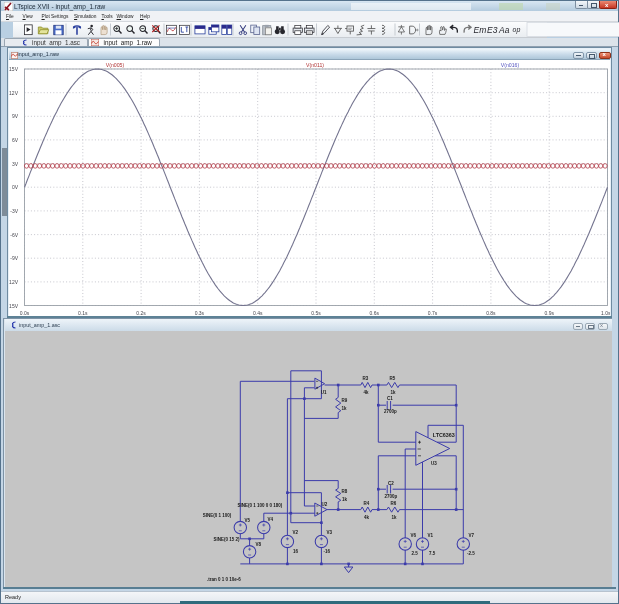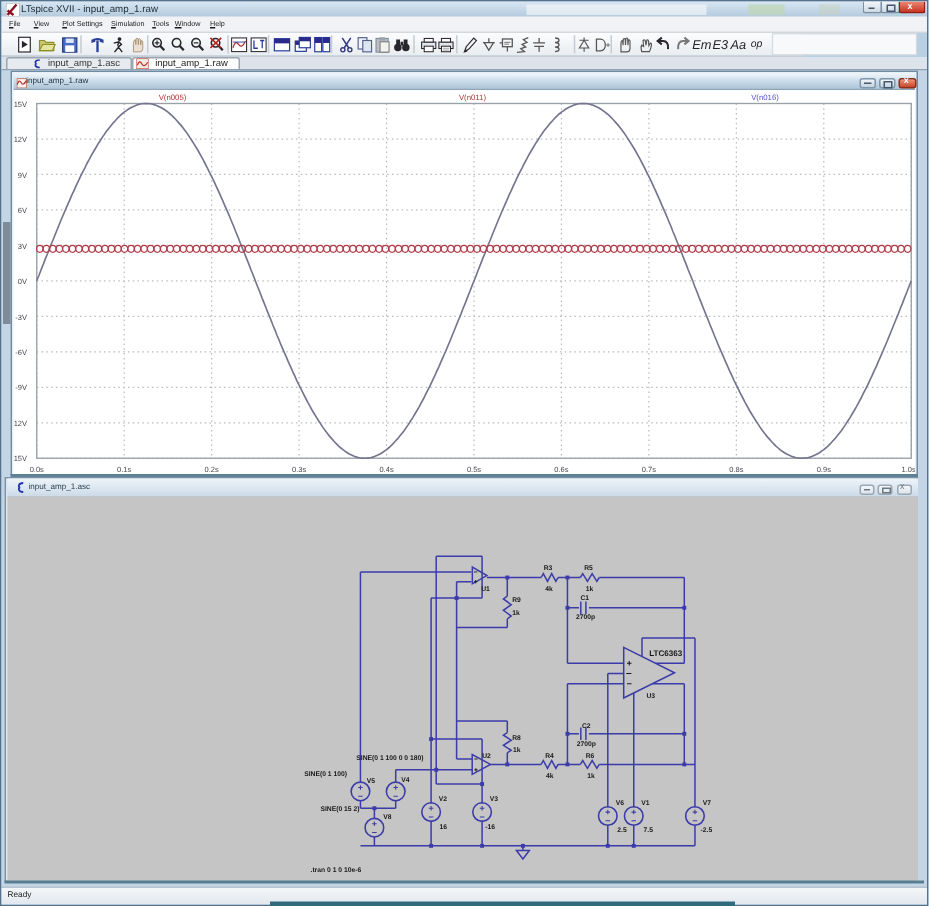--- a/index.html
+++ b/index.html
@@ -36,21 +36,21 @@
 <div class="abs" id="menubar" style="left:1px;top:11px;width:617px;height:11px;background:#f0f2f5;border-bottom:1px solid #d4d8dd;box-sizing:border-box;font-size:4.8px;color:#1c1c1c;">
   <span class="abs" style="left:5px;top:2.6px"><u>F</u>ile</span>
   <span class="abs" style="left:21.5px;top:2.6px"><u>V</u>iew</span>
   <span class="abs" style="left:40.5px;top:2.6px"><u>P</u>lot Settings</span>
   <span class="abs" style="left:73px;top:2.6px"><u>S</u>imulation</span>
   <span class="abs" style="left:100.5px;top:2.6px"><u>T</u>ools</span>
   <span class="abs" style="left:115.5px;top:2.6px"><u>W</u>indow</span>
   <span class="abs" style="left:139px;top:2.6px"><u>H</u>elp</span>
 </div>
 
-<div class="abs" id="toolbar" style="left:1px;top:22px;width:534px;height:16px;background:linear-gradient(#fbfcfd,#e9edf1);border-bottom:1px solid #c8cdd3;box-sizing:border-box;text-align:center;">
+<div class="abs" id="toolbar" style="left:13px;top:22px;width:534px;height:16px;background:linear-gradient(#fbfcfd,#e9edf1);border-bottom:1px solid #c8cdd3;box-sizing:border-box;text-align:center;">
   <svg class="abs" style="left:0;top:0" width="617" height="16" viewBox="0 0 617 16" id="tbsvg">
       <g transform="translate(9.9,2.6) scale(0.86)">
         <rect x="1.8" y="0.3" width="9" height="11.4" fill="#fff" stroke="#26262c" stroke-width="0.9"></rect>
         <path d="M4.3 3 L8.9 5.8 L4.3 8.6 Z" fill="#26262c"></path>
       </g>
 <g transform="translate(24.9,2.6) scale(0.86)">
         <path d="M0.5 2.8 L4.3 2.8 L5.6 4.2 L11.6 4.2 L11.6 10.6 L0.5 10.6 Z" fill="#c8c86a" stroke="#8f8f2a" stroke-width="0.9"></path>
         <path d="M0.5 10.6 L2.9 5.9 L12.6 5.9 L10.6 10.6 Z" fill="#e4e49c" stroke="#8f8f2a" stroke-width="0.9"></path>
       </g>
 <g transform="translate(39.9,2.6) scale(0.86)">

